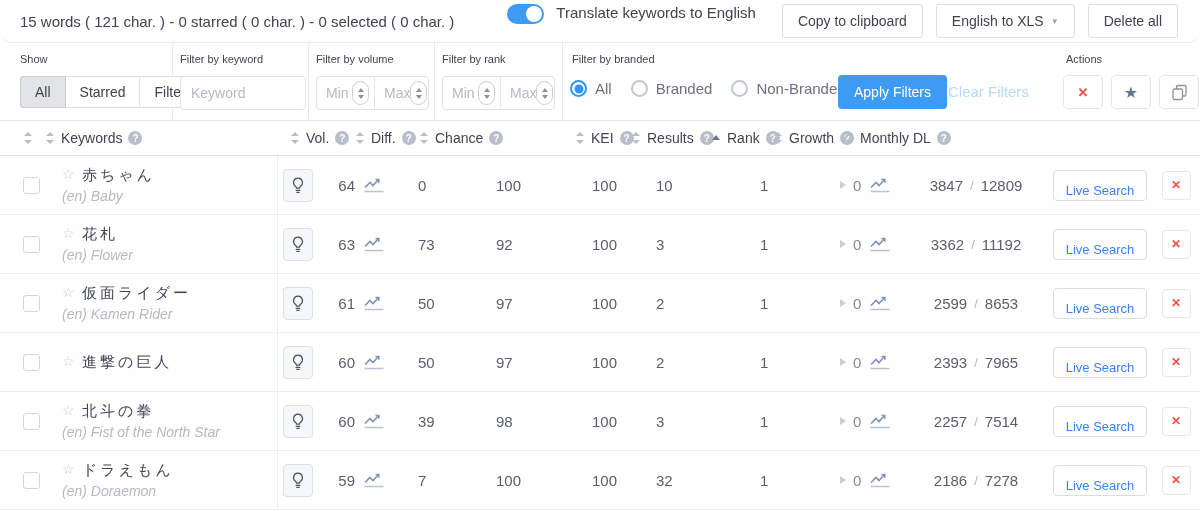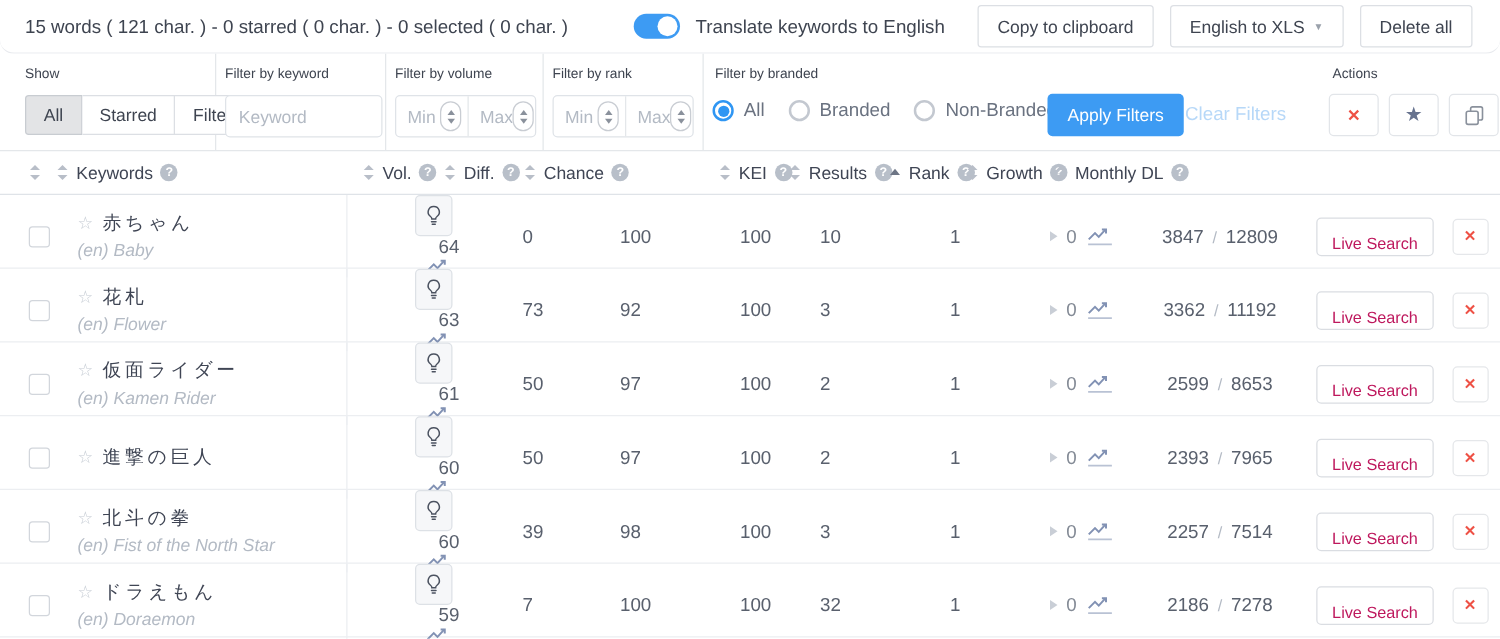--- a/index.html
+++ b/index.html
@@ -3,21 +3,21 @@
 <meta charset="utf-8">
 <style>
   * { margin:0; padding:0; box-sizing:border-box; }
   html,body { width:1200px; height:511px; background:#fff; overflow:hidden;
     font-family:"Liberation Sans", sans-serif; color:#3e4450; }
 
   
   .topbar { height:43px; border-bottom:1px solid #e8eaee; display:flex;
     align-items:center; justify-content:space-between; padding:0 22px 0 20px;border-radius:11px; }
   .summary { font-size:15px; color:#3e4450; }
-  .topbar-right { display:flex; align-items:center; }
+  .topbar-right { display:flex; align-items:flex-start; }
   .toggle { width:37px; height:20px; border-radius:10px; background:#c7ccd3;
     position:relative; display:inline-block; cursor:pointer; flex:none; }
   .toggle.on { background:#3d9bf3; }
   .toggle .knob { position:absolute; right:2px; top:2px; width:16px; height:16px;
     border-radius:50%; background:#fff; }
   .toggle-label { font-size:15px; margin-left:12px; }
   .tbtn { background:#fff; border:1px solid #dcdfe4; border-radius:3px; height:34px;
     padding:0 15px; font-size:14px; color:#3e4450; cursor:pointer; margin-left:13px;
     font-family:inherit; display:inline-flex; align-items:center; }
   .tbtn:first-of-type { margin-left:26px; }
@@ -98,41 +98,41 @@
   .td-check { padding-left:23px; }
   .checkbox { width:17px; height:17px; border:1.5px solid #d2d6dc; border-radius:3px;
     background:#fff; cursor:pointer; }
   .td-kw { display:block; padding-left:6px; align-self:center; border-right:1px solid #eceef1;
     height:100%; display:flex; flex-direction:column; justify-content:center; }
   .kw-line { display:flex; align-items:flex-start; }
   .star { width:20px; font-size:14px; color:#c6ccd4; cursor:pointer; line-height:1.2; }
   .kw { font-size:15px; color:#3f4554; letter-spacing:3px; line-height:1.2; }
   .kw-tr { margin-top:4px; font-size:14px; font-style:italic; color:#b3bac4; }
   .num { font-size:15px; color:#59606d; }
-  .td-vol { padding-left:5px;flex-direction:column; }
+  .td-vol { padding-left:5px; }
   .bulb-btn { width:30px; height:33px; background:#f6f7f9; border:1px solid #dde1e6;
     border-radius:4px; display:flex; align-items:center; justify-content:center;
     cursor:pointer; flex:none; }
   .vol-num { width:42px; text-align:right; }
   .chart-icon { margin-left:8px; display:inline-flex; cursor:pointer; }
   .td-diff { padding-left:8px; }
   .td-chance { padding-left:10px; }
   .td-kei { padding-left:8px; }
   .td-results { padding-left:16px; }
   .td-rank { padding-left:30px; }
   .td-growth { padding-left:36px; }
   .growth-arrow { width:0; height:0; border-left:6px solid #c9ced6;
     border-top:4.5px solid transparent; border-bottom:4.5px solid transparent;
     margin-right:7px; }
   .growth-num { color:#848b96; }
   .td-monthly { justify-content:center; }
   .slash { color:#b3bac4; font-size:13px; margin:0 7px; }
   .td-live { justify-content:center; }
   .live-btn { height:31px; padding:12px 12px; background:#fff; border:1px solid #dadde2;
-    border-radius:4px; font-size:13px; color:#be185d; cursor:pointer; font-family:inherit; }
+    border-radius:4px; font-size:13px; color:#3b82f6; cursor:pointer; font-family:inherit; }
   .td-del { justify-content:center; }
   .xbtn { width:29px; height:29px; background:#fff; border:1px solid #e5e7ea;
     border-radius:4px; color:#ee5145; font-size:12px; font-weight:700;
     display:flex; align-items:center; justify-content:center; cursor:pointer; }
 </style>
 </head>
 <body>
 
 <div class="topbar">
   <div class="summary">15 words ( 121 char. ) - 0 starred ( 0 char. ) - 0 selected ( 0 char. )</div>

